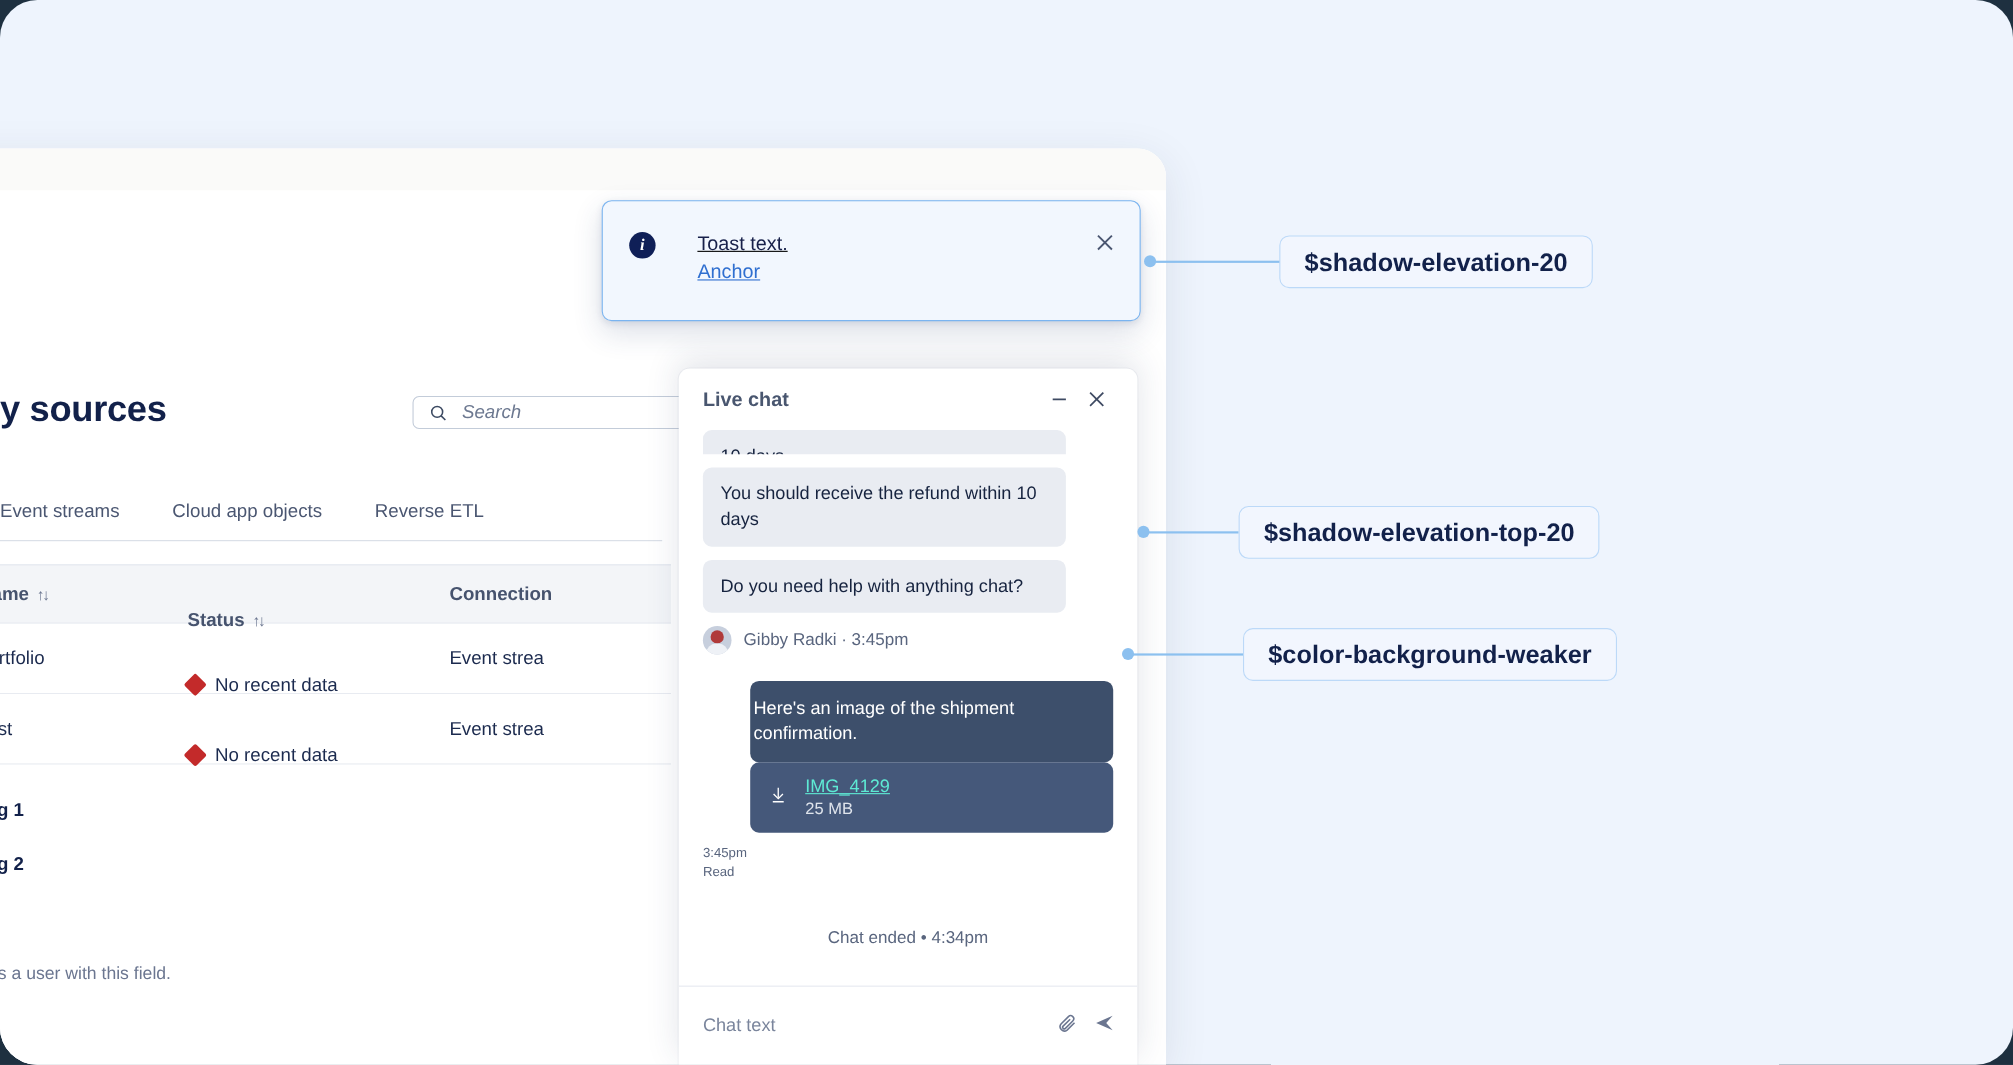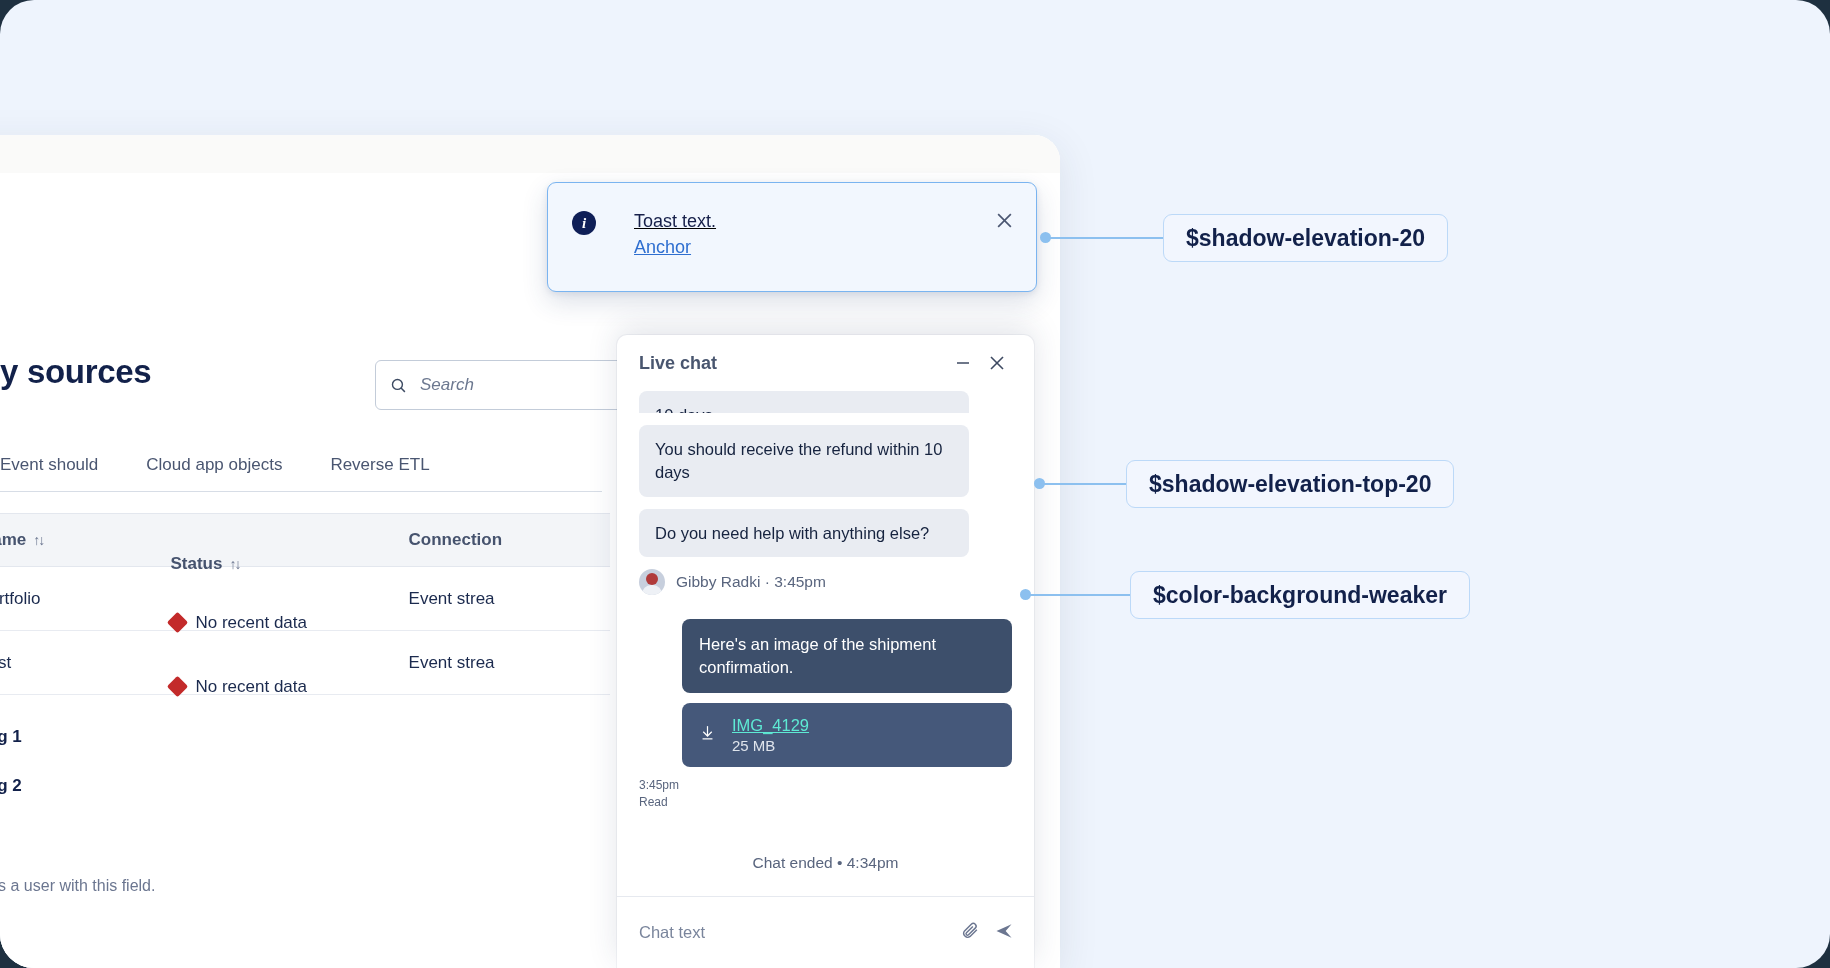--- a/index.html
+++ b/index.html
@@ -43,21 +43,21 @@
   
   .page-title {
     position: absolute; left: 520px; top: 218px;
     font-size: 33px; font-weight: 700; color: #12214a;
     letter-spacing: -0.3px;
     white-space: nowrap;
   }
 
   .search-box {
     position: absolute; left: 895px; top: 225px;
-    width: 330px; height: 50px;
+    width: 330px; height: 30px;
     border: 1px solid #c3ccd9;
     border-radius: 6px;
     background: #fff;
     display: flex; align-items: center;
   }
   .search-box .sicon { width: 44px; display:flex; align-items:center; justify-content:center; }
   .search-box .sicon svg { width: 17px; height: 17px; stroke: #3c4a62; fill: none; stroke-width: 2; }
   .search-box .sph {
     font-size: 17px; color: #6c7890; font-style: italic;
     white-space: nowrap;
@@ -168,23 +168,23 @@
   }
   .bubble-in {
     background: #e9ecf2; color: #16233f;
     border-radius: 8px; padding: 13px 16px;
     font-size: 16.5px; line-height: 1.38;
     max-width: 330px; margin-bottom: 12px;
   }
   .bubble-clip { height: 22px; overflow: hidden; }
   .bubble-out {
     background: #3d4f6b; color: #fff;
-    border-radius: 8px; padding: 14px 17px;
+    border-radius: 8px; padding: 14px 3px;
     font-size: 16.5px; line-height: 1.38;
-    max-width: 330px; margin-left: auto; margin-bottom: 10px;
+    max-width: 330px; margin-left: auto; 
   }
   .meta-row {
     display: flex; align-items: center; gap: 11px;
     margin: 8px 0 24px 0;
   }
   .avatar {
     width: 26px; height: 26px; border-radius: 50%;
     background: #c7cfdd; flex: none; position: relative; overflow: hidden;
   }
   .avatar::before {
@@ -248,21 +248,21 @@
         <span class="sicon">
           <svg viewBox="0 0 24 24">
               <circle cx="10.5" cy="10.5" r="7"></circle>
               <line x1="15.6" y1="15.6" x2="21" y2="21"></line>
             </svg>
         </span>
         <span class="sph">Search</span>
       </div>
 
       <div class="tabs">
-        <div class="tab">Event should</div>
+        <div class="tab">Event streams</div>
         <div class="tab">Cloud app objects</div>
         <div class="tab">Reverse ETL</div>
       </div>
 
       <div class="table">
         <div class="thead">
           <div class="th col-name">
             <span>Name</span>
             <span class="sorticon">↑↓</span>
           </div>
@@ -332,21 +332,21 @@
             <line x1="20" y1="4" x2="4" y2="20"></line>
           </svg>
       </div>
     </div>
 
     <div class="chat-body">
       <div class="bubble-clip">
         <div class="bubble-in" style="margin-bottom:0">10 days</div>
       </div>
       <div class="bubble-in" style="margin-top:12px">You should receive the refund within 10 days</div>
-      <div class="bubble-in">Do you need help with anything else?</div>
+      <div class="bubble-in">Do you need help with anything chat?</div>
 
       <div class="meta-row">
         <div class="avatar"></div>
         <div class="meta-text">Gibby Radki · 3:45pm</div>
       </div>
 
       <div class="bubble-out">Here's an image of the shipment confirmation.</div>
 
       <div class="file-bubble">
         <span>

